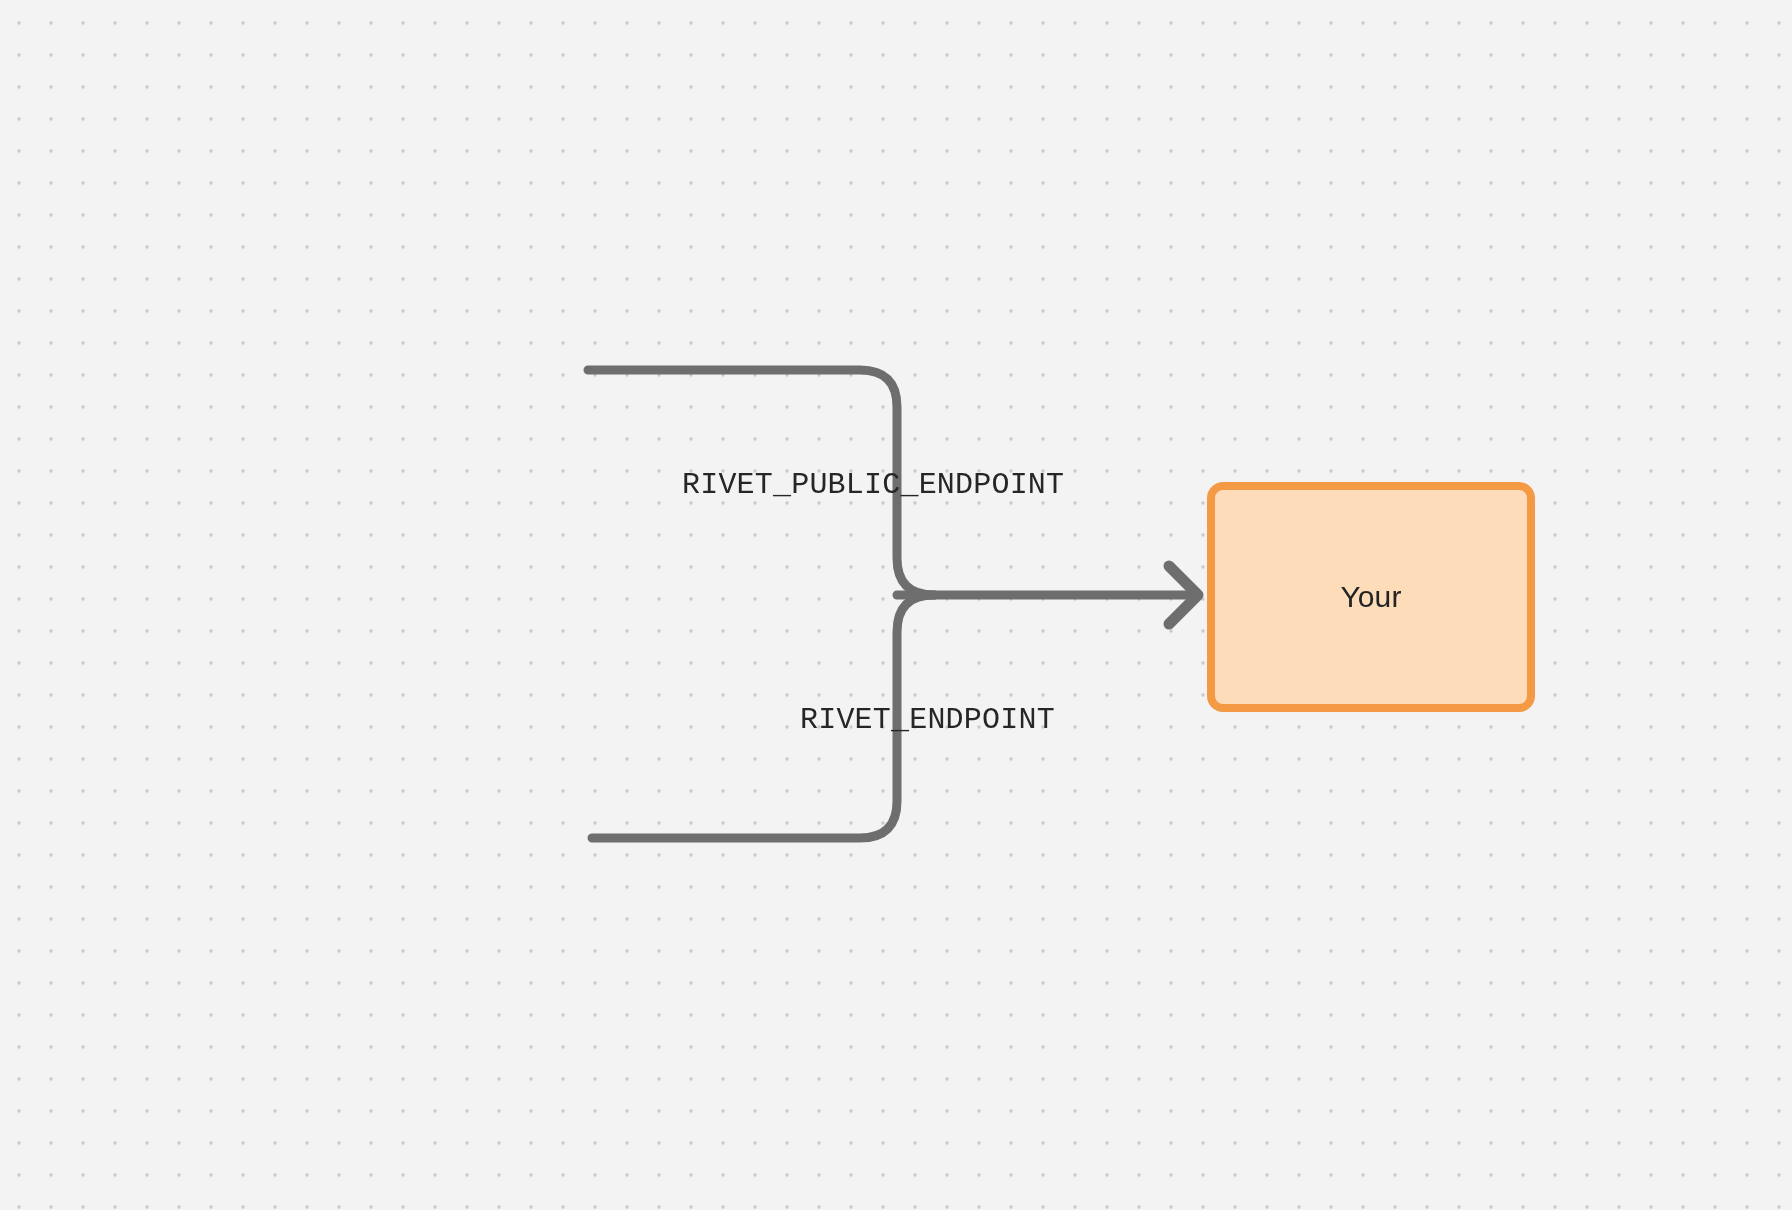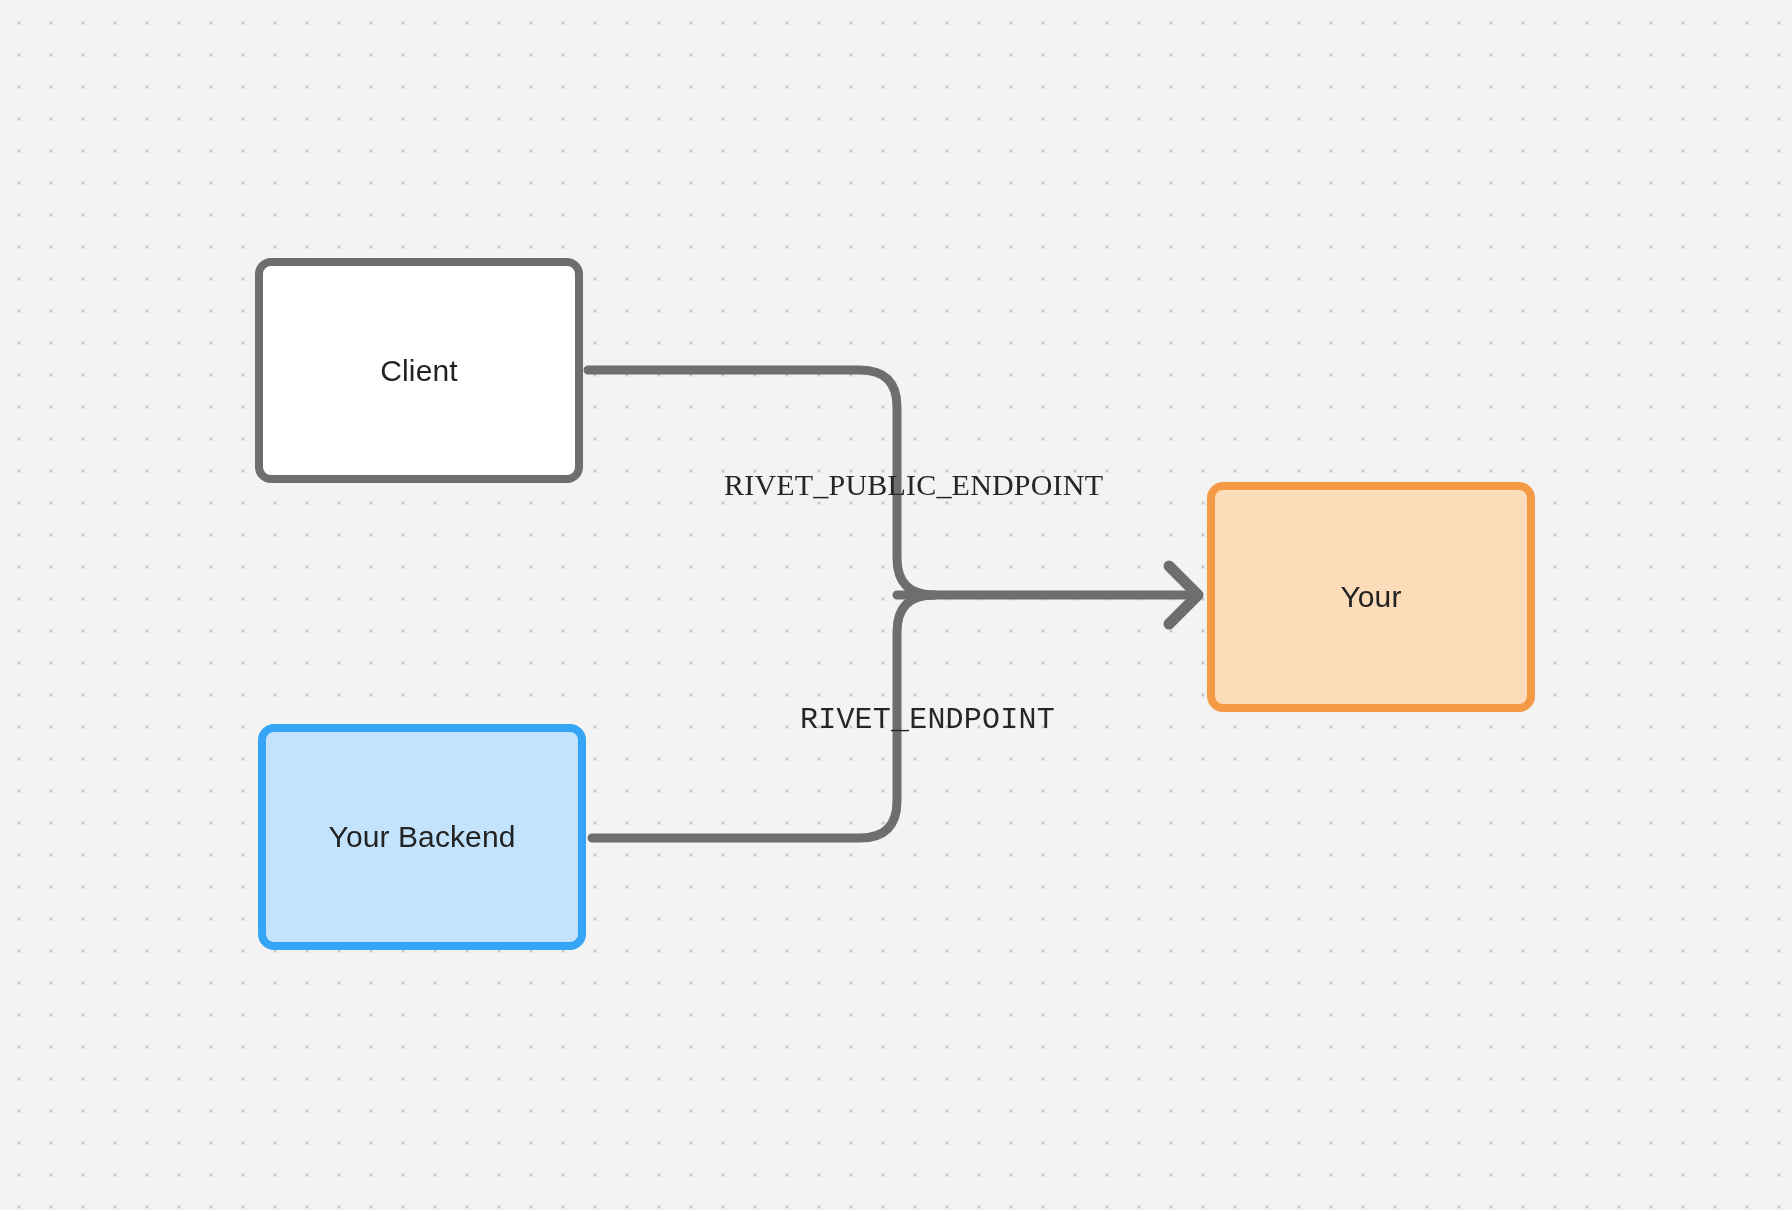--- a/index.html
+++ b/index.html
@@ -88,23 +88,22 @@
     font-family: "Liberation Mono", monospace;
     font-size: 30px;
     line-height: 1;
     letter-spacing: 0.2px;
     color: #262626;
     white-space: nowrap;
     user-select: none;
   }
 
   #label-public-endpoint {
-    left: 724px;
+    left: 682px;
     top: 470px;
-    font-family: Liberation Serif, serif;
   }
 
   #label-endpoint {
     left: 800px;
     top: 705px;
   }
 </style>
 </head>
 <body>
 
@@ -122,27 +121,21 @@
              L 860 838
              Q 897 838 897 801
              L 897 632
              Q 897 595 934 595" fill="none" stroke="#6e6e6e" stroke-width="9" stroke-linecap="round" stroke-linejoin="round"></path>
 
     <path d="M 897 595 L 1194 595" fill="none" stroke="#6e6e6e" stroke-width="9" stroke-linecap="round" stroke-linejoin="round"></path>
 
     <path d="M 1169 566 L 1198 595 L 1169 624" fill="none" stroke="#6e6e6e" stroke-width="11" stroke-linecap="round" stroke-linejoin="round"></path>
   </svg>
 
-  <div class="node" id="node-client">
-    <span class="node-label">Client</span>
-  </div>
 
-  <div class="node" id="node-backend">
-    <span class="node-label">Your Backend</span>
-  </div>
 
   <div class="node" id="node-rivet">
     <span class="node-label">Your</span>
   </div>
 
   <div class="edge-label" id="label-public-endpoint">RIVET_PUBLIC_ENDPOINT</div>
 
   <div class="edge-label" id="label-endpoint">RIVET_ENDPOINT</div>
 
 </div>

